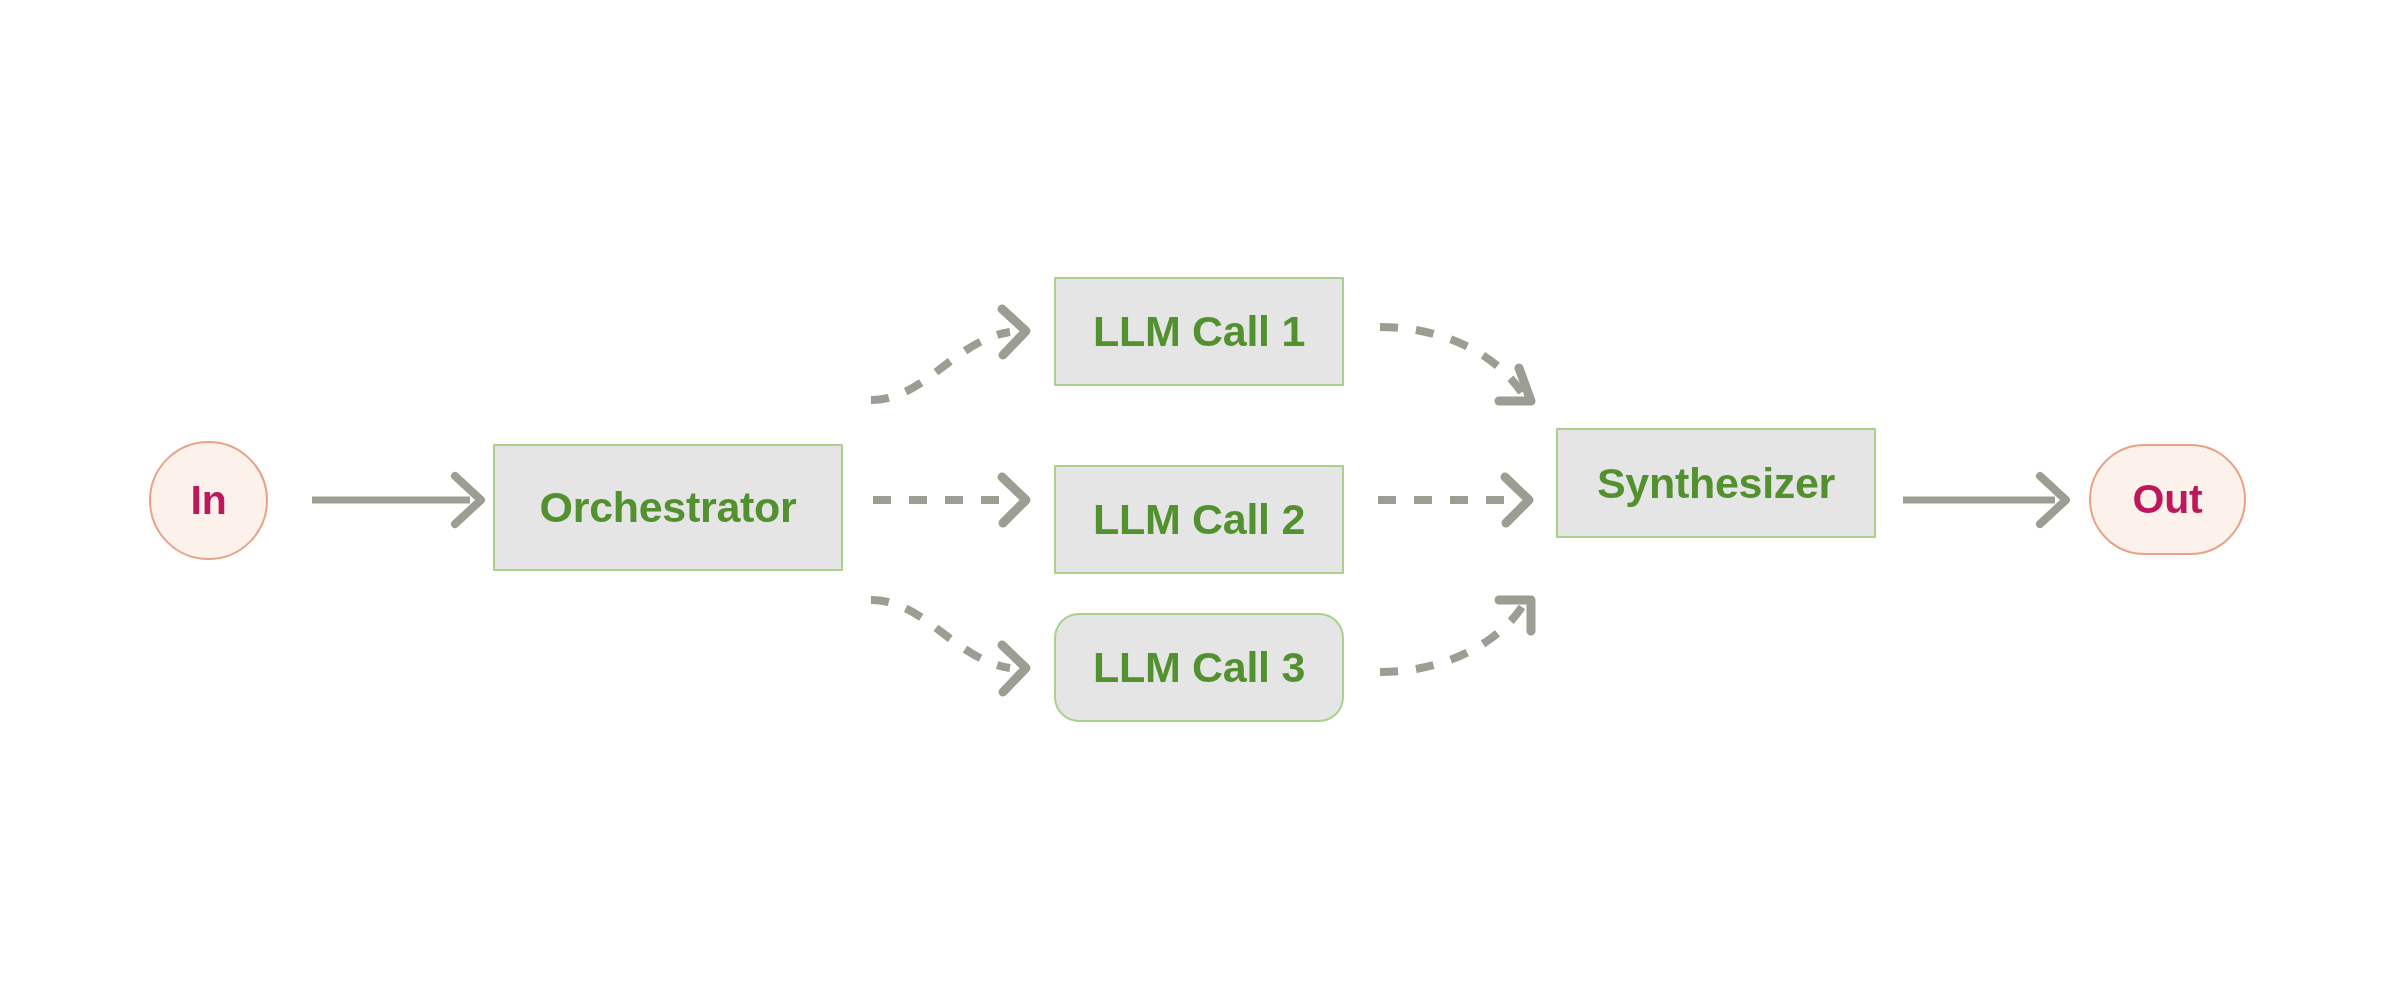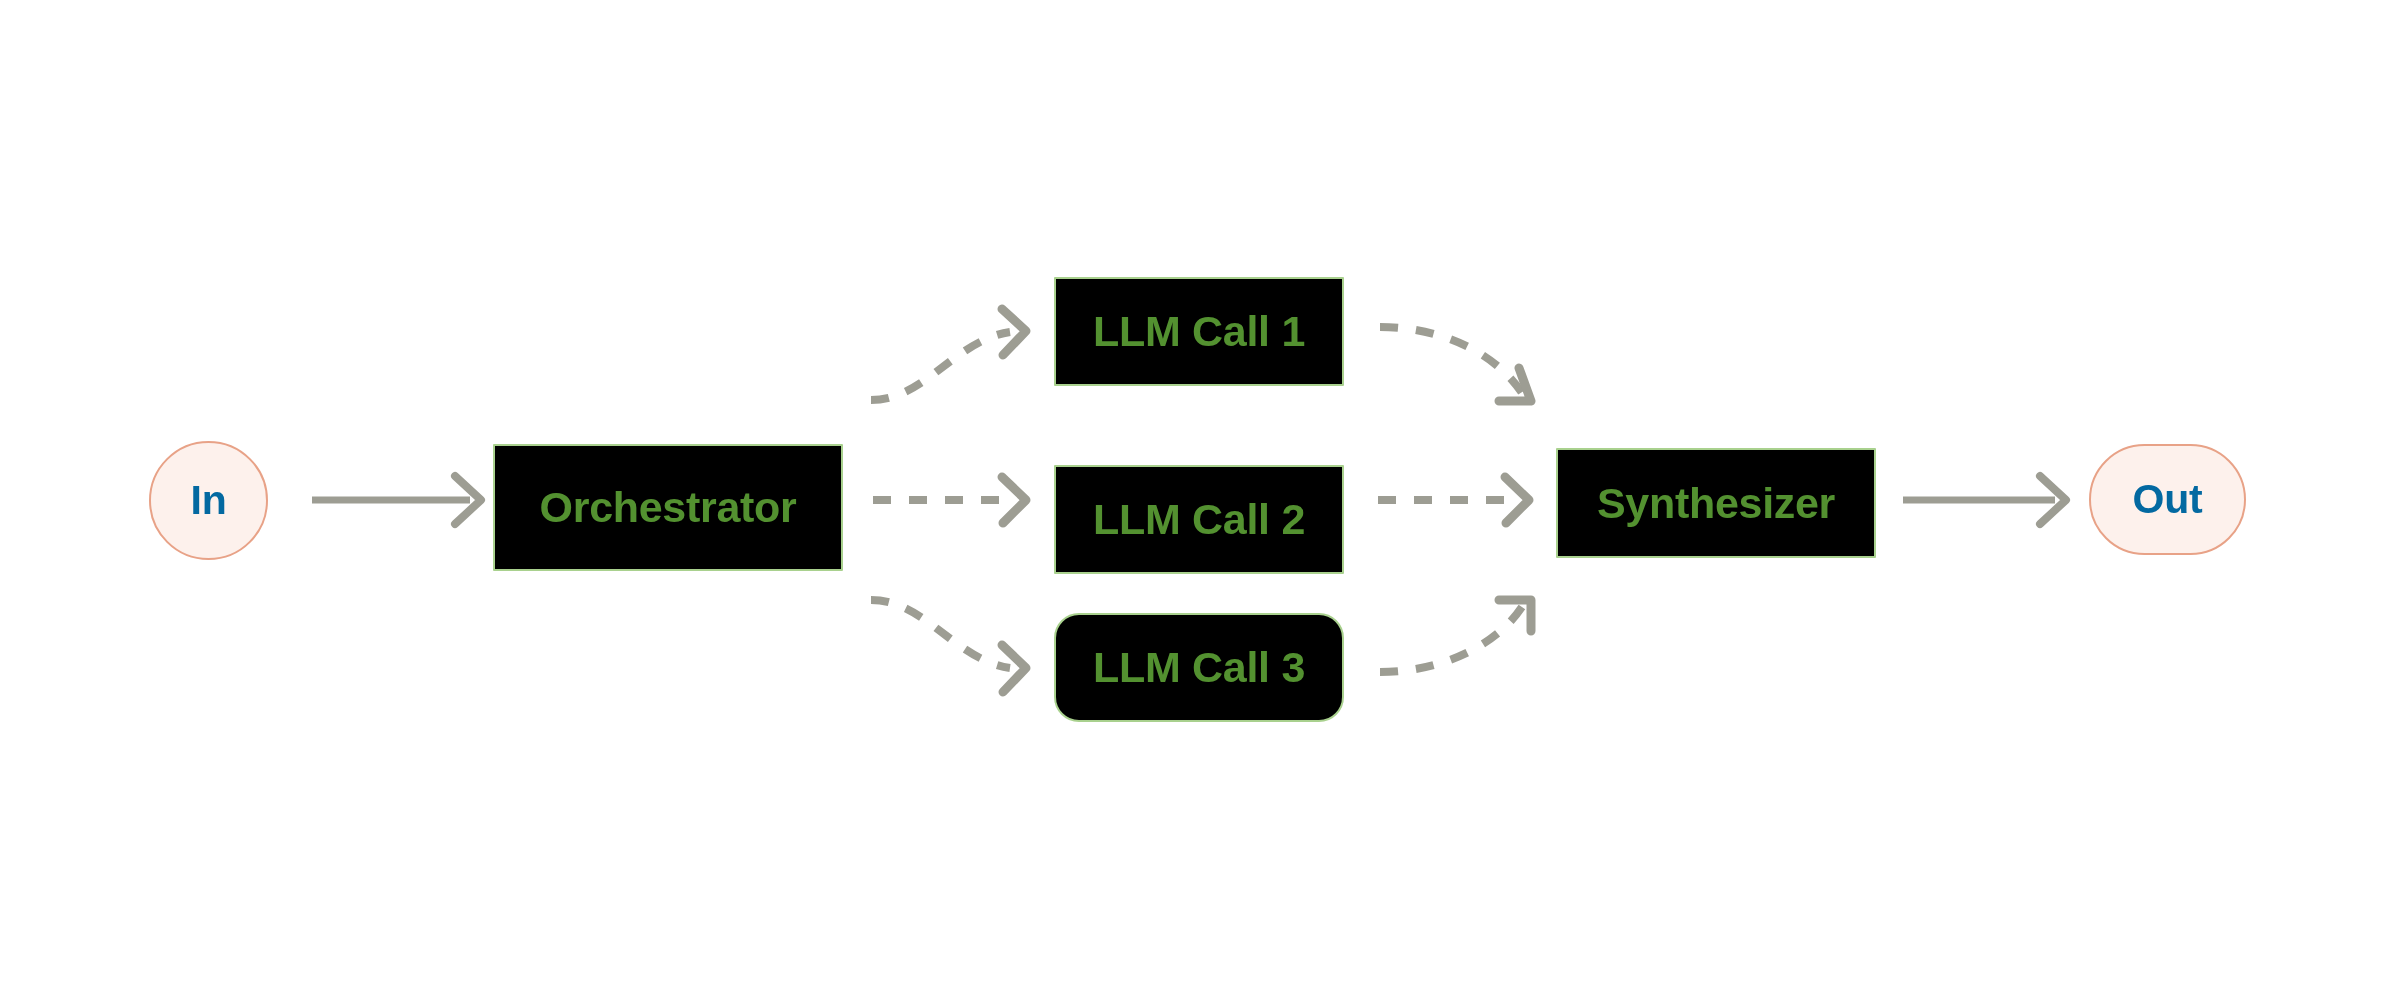--- a/index.html
+++ b/index.html
@@ -26,37 +26,37 @@
   }
   .node {
     position: absolute;
     display: flex;
     align-items: center;
     justify-content: center;
     box-sizing: border-box;
     z-index: 2;
   }
   .node-process {
-    background: #000000;
+    background: #e5e5e5;
     border: 2px solid #a9d18e;
     border-radius: 1px;
   }
   .node-process .node-label {
     color: #539130;
     font-size: 43px;
     font-weight: 700;
     letter-spacing: -0.3px;
     white-space: nowrap;
   }
   .node-terminal {
     background: #fdf1ec;
     border: 2.5px solid #e8a287;
   }
   .node-terminal .node-label {
-    color: #0369a1;
+    color: #be185d;
     font-size: 41px;
     font-weight: 700;
     letter-spacing: -0.2px;
     white-space: nowrap;
   }
   #node-in {
     left: 149px;
     top: 441px;
     width: 119px;
     height: 119px;
@@ -83,21 +83,21 @@
   }
   #node-llm-call-3 {
     left: 1054px;
     top: 613px;
     width: 290px;
     height: 109px;
     border-radius: 25px;
   }
   #node-synthesizer {
     left: 1556px;
-    top: 448px;
+    top: 428px;
     width: 320px;
     height: 110px;
   }
   #node-out {
     left: 2089px;
     top: 444px;
     width: 157px;
     height: 111px;
     border-radius: 56px;
     text-align: right;

